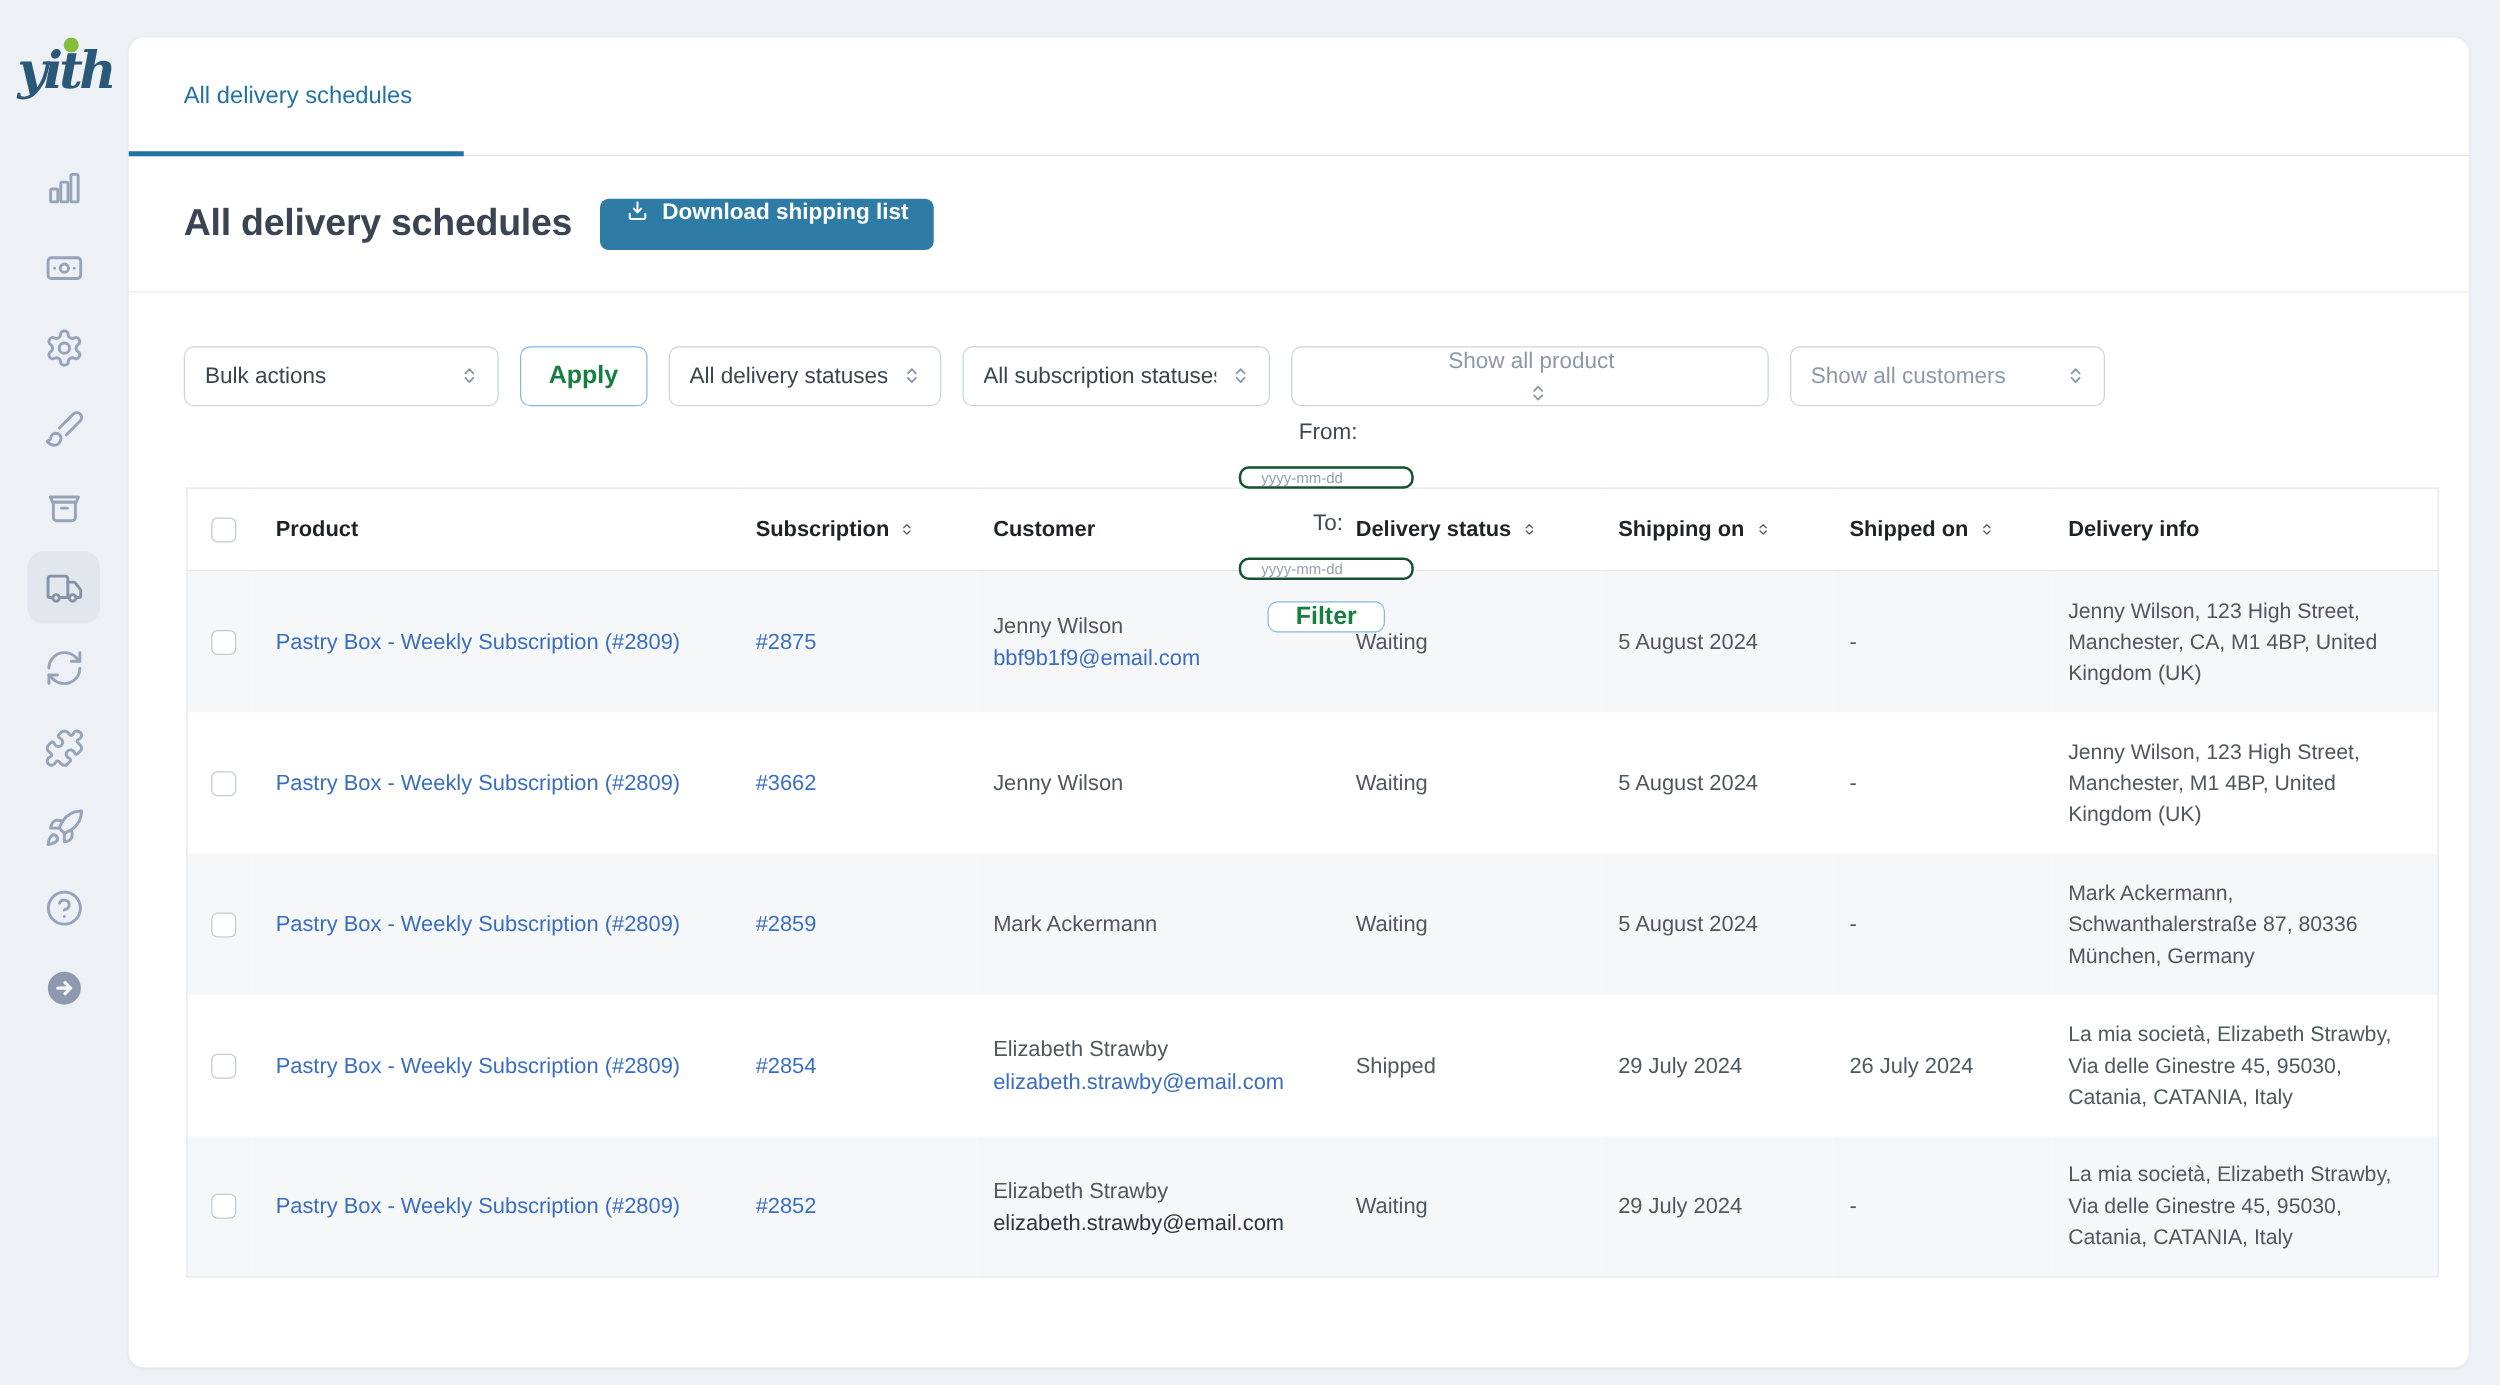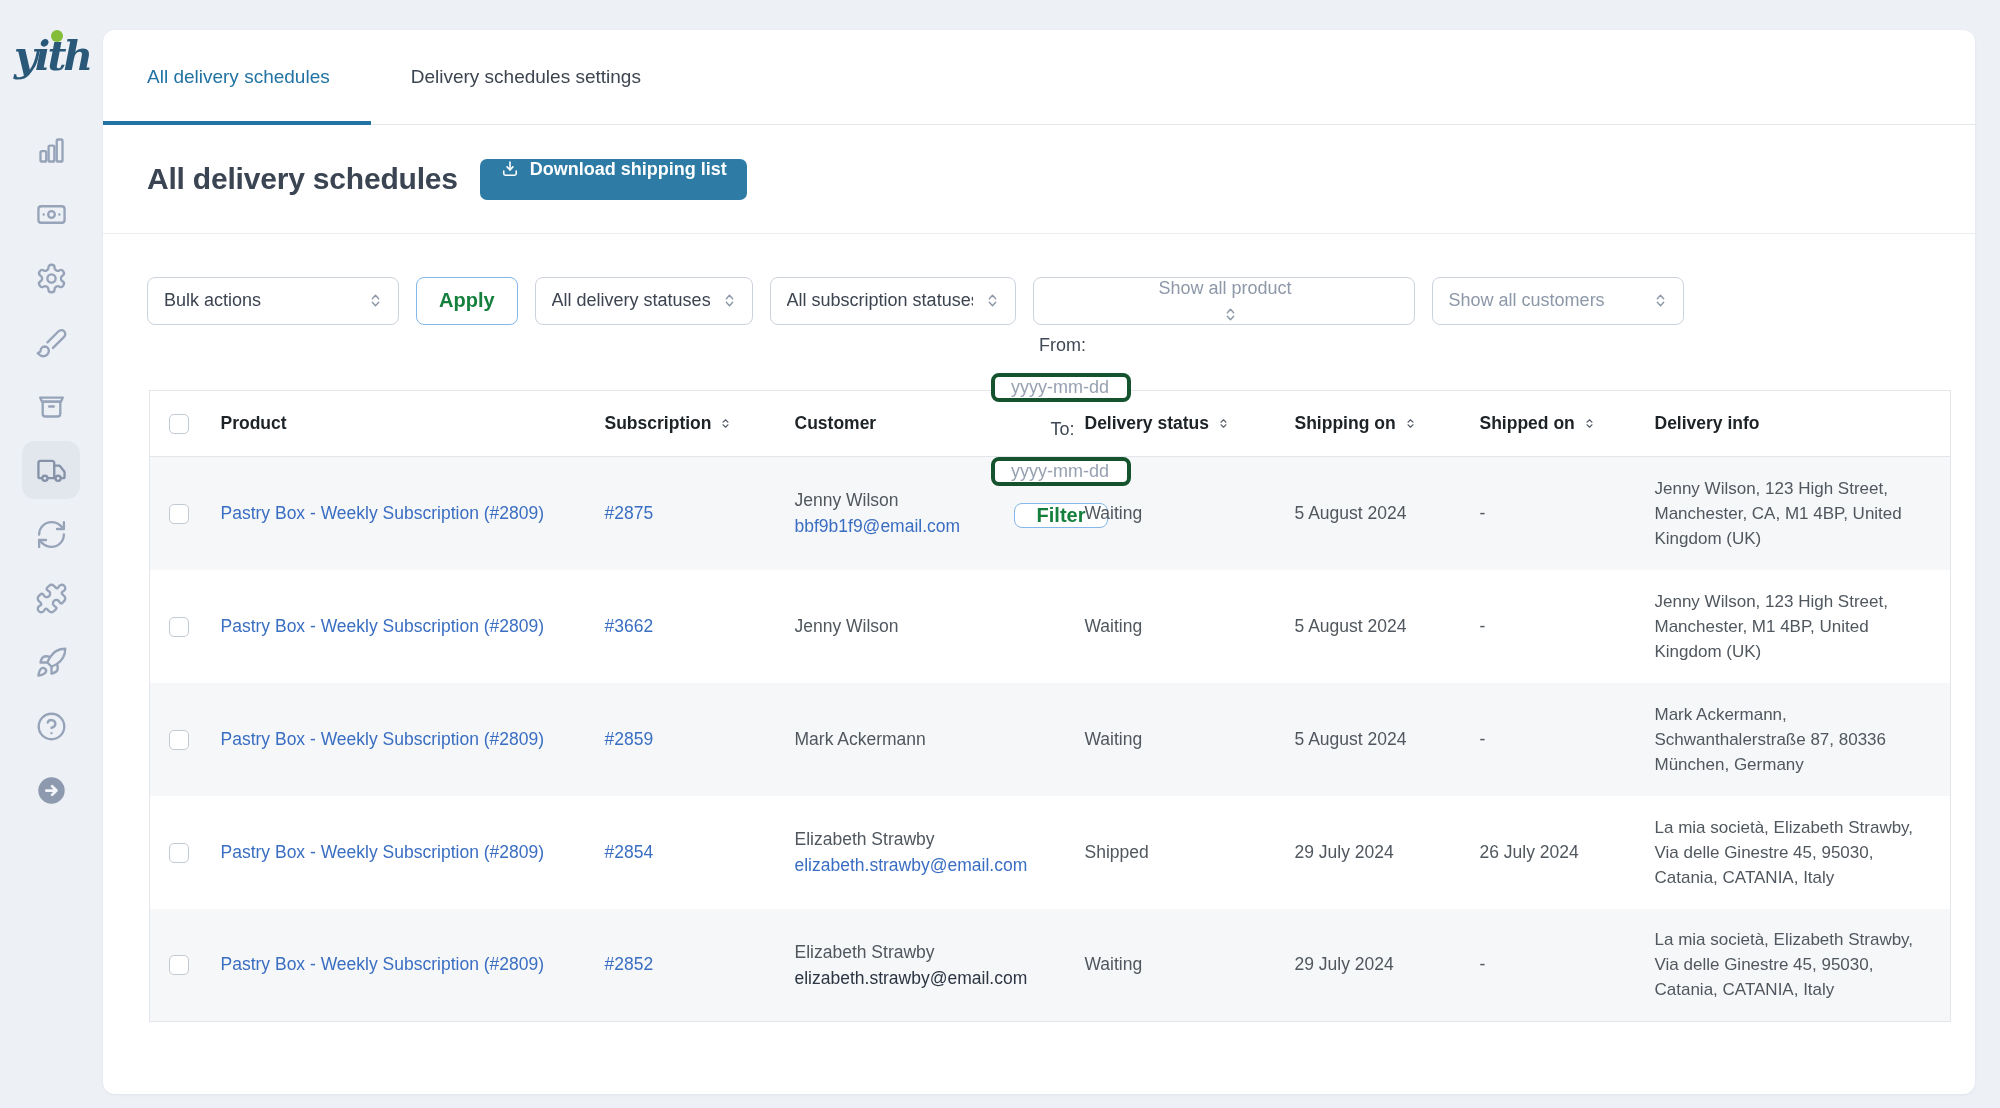--- a/index.html
+++ b/index.html
@@ -56,22 +56,22 @@
   .chev { width:19px; height:19px; stroke:#8b96a6; fill:none; stroke-width:1.8; stroke-linecap:round; stroke-linejoin:round; flex:none; margin-left:10px; }
   .w-bulk { width:252px; } .w-dstat { width:218px; } .w-sstat { width:246px; }
   .w-prod { width:382px;flex-direction:column; } .w-cust { width:252px; }
   .btn-outline {
     height:48px; background:#fff; border:1px solid #85b7e8; border-radius:8px;
     color:#15803d; font-size:20px; font-weight:600; padding:0 22px; cursor:pointer;
     font-family:"Liberation Sans", sans-serif;
   }
   .flabel { font-size:18px; color:#3f4854; margin-right:-3px; }
   .date-input {
-    width:140px; height:48px; border:4px solid #14532d; border-radius:8px;
-    padding:0 16px; font-size:18px; color:#3c4450; background:#fff; outline:none;
+    width:140px; height:48px; border:2px solid #14532d; border-radius:8px;
+    padding:0 16px; font-size:12px; color:#3c4450; background:#fff; outline:none;
     font-family:"Liberation Sans", sans-serif;
   }
   .date-input::placeholder { color:#97a1b1; }
 
   
   .table-wrap { margin:22px 25px 0 46px; }
   table { width:1801px; border-collapse:collapse; table-layout:fixed; border:1px solid #e3e6ea; }
   thead th {
     height:66px; text-align:left; font-size:17.5px; font-weight:600; color:#1d2327;
     border-bottom:1px solid #e3e6ea; padding:0 0 0 14px; background:#fff; white-space:nowrap;
@@ -174,23 +174,20 @@
       </svg>
     </div>
   </div>
 </div>
 
 <div class="card">
 
   <div class="tabbar">
     <div class="tab active">
       <span>All delivery schedules</span>
-    </div>
-    <div class="tab">
-      <span>Delivery schedules settings</span>
     </div>
   </div>
 
   <div class="title-row">
     <div class="page-title">All delivery schedules</div>
     <button class="btn-primary">
       <svg class="dl-icon" viewBox="0 0 24 24">
         <path d="M12 3.5V13"></path>
         <path d="M8.5 9.5 12 13l3.5-3.5"></path>
         <path d="M4.5 14.5v3a2 2 0 0 0 2 2h11a2 2 0 0 0 2-2v-3"></path>

